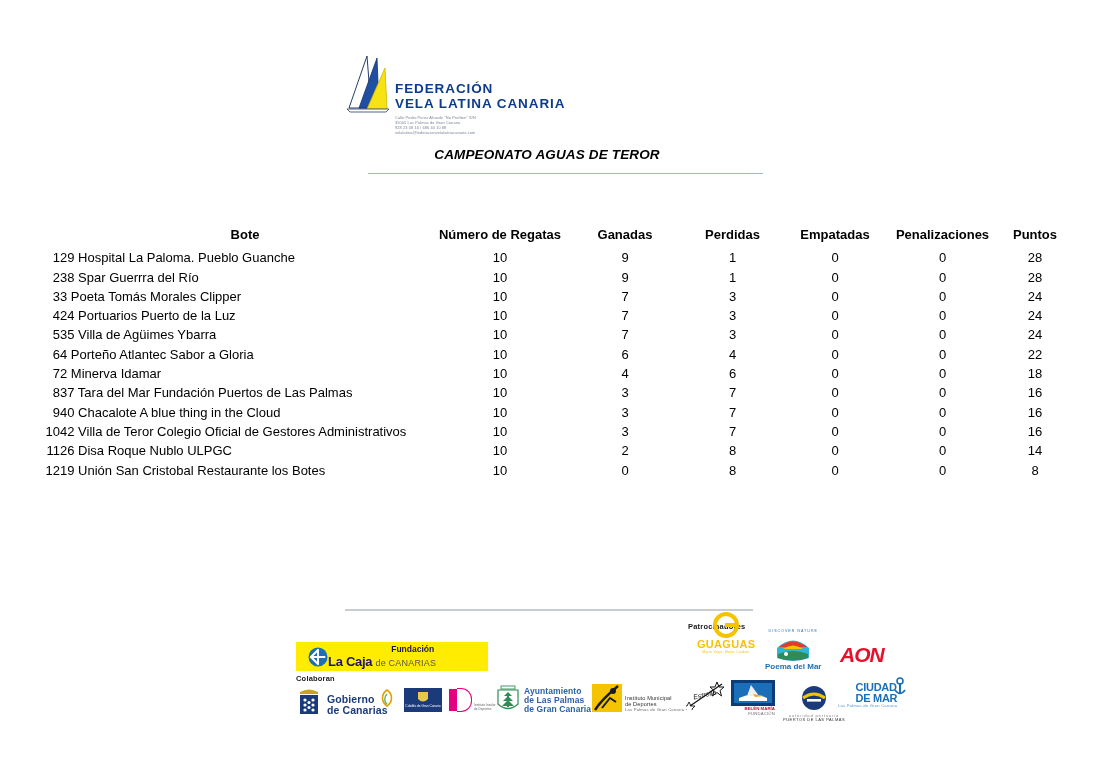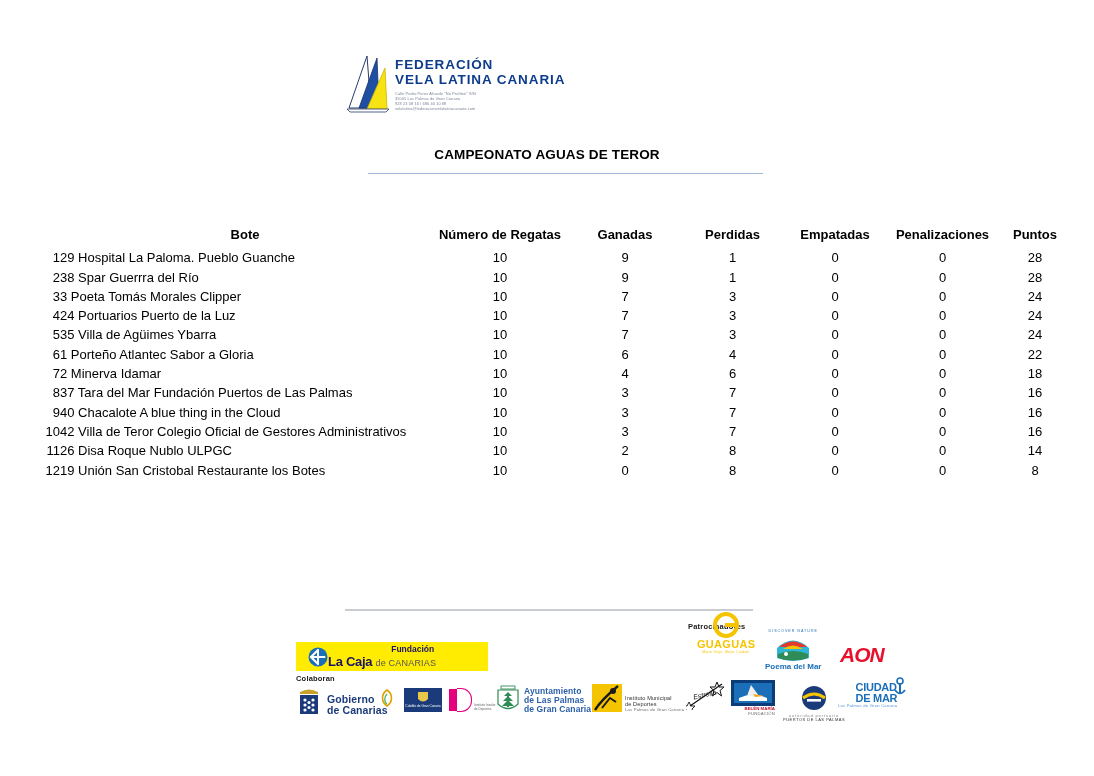--- a/index.html
+++ b/index.html
@@ -42,20 +42,21 @@
   .fed-text {
     margin-left: 4px;
     padding-top: 6px;
   }
   .fed-name {
     color: #0e3c8c;
     font-size: 13.5px;
     font-weight: bold;
     letter-spacing: 0.9px;
     line-height: 14.5px;
+    margin-top: 24px;
   }
   .fed-address {
     margin-top: 4px;
     color: #7b8496;
     font-size: 3.9px;
     line-height: 5.1px;
     letter-spacing: 0.1px;
     max-width: 150px;
   }
   .fed-address div { white-space: nowrap; }
@@ -87,20 +88,21 @@
   
   .doc-title {
     position: absolute;
     top: 147px;
     left: 0;
     width: 1094px;
     text-align: center;
     font-size: 13.5px;
     font-weight: bold;
     letter-spacing: 0.15px;
+    font-style: italic;
   }
 
   
   .standings {
     position: absolute;
     top: 225px;
     left: 30px;
     width: 1040px;
     border-collapse: collapse;
     font-size: 13px;
@@ -343,21 +345,21 @@
         <td class="col-num">10</td>
         <td class="col-gan">7</td>
         <td class="col-per">3</td>
         <td class="col-emp">0</td>
         <td class="col-pen">0</td>
         <td class="col-pts">24</td>
       </tr>
       <tr>
         <td class="col-pos">6</td>
         <td class="col-bote">
-          <span class="bote-cell">1 Porteño Atlantec Sabor a Gloria</span>
+          <span class="bote-cell">4 Porteño Atlantec Sabor a Gloria</span>
         </td>
         <td class="col-num">10</td>
         <td class="col-gan">6</td>
         <td class="col-per">4</td>
         <td class="col-emp">0</td>
         <td class="col-pen">0</td>
         <td class="col-pts">22</td>
       </tr>
       <tr>
         <td class="col-pos">7</td>

